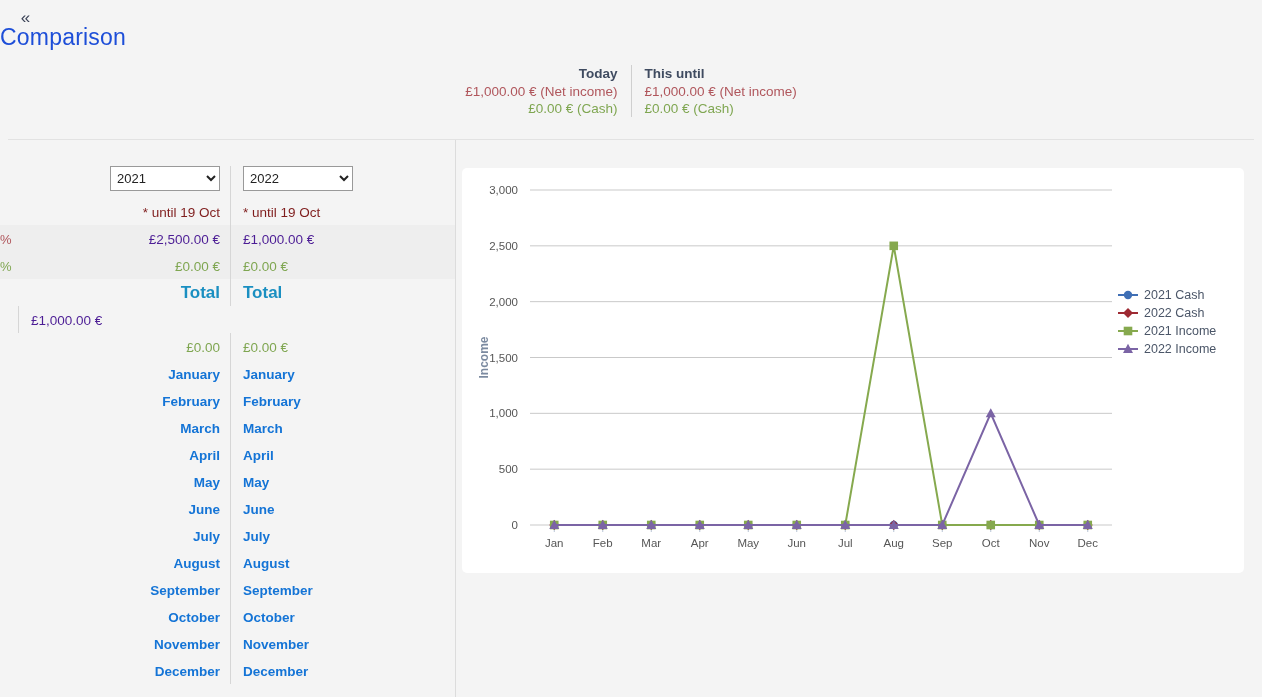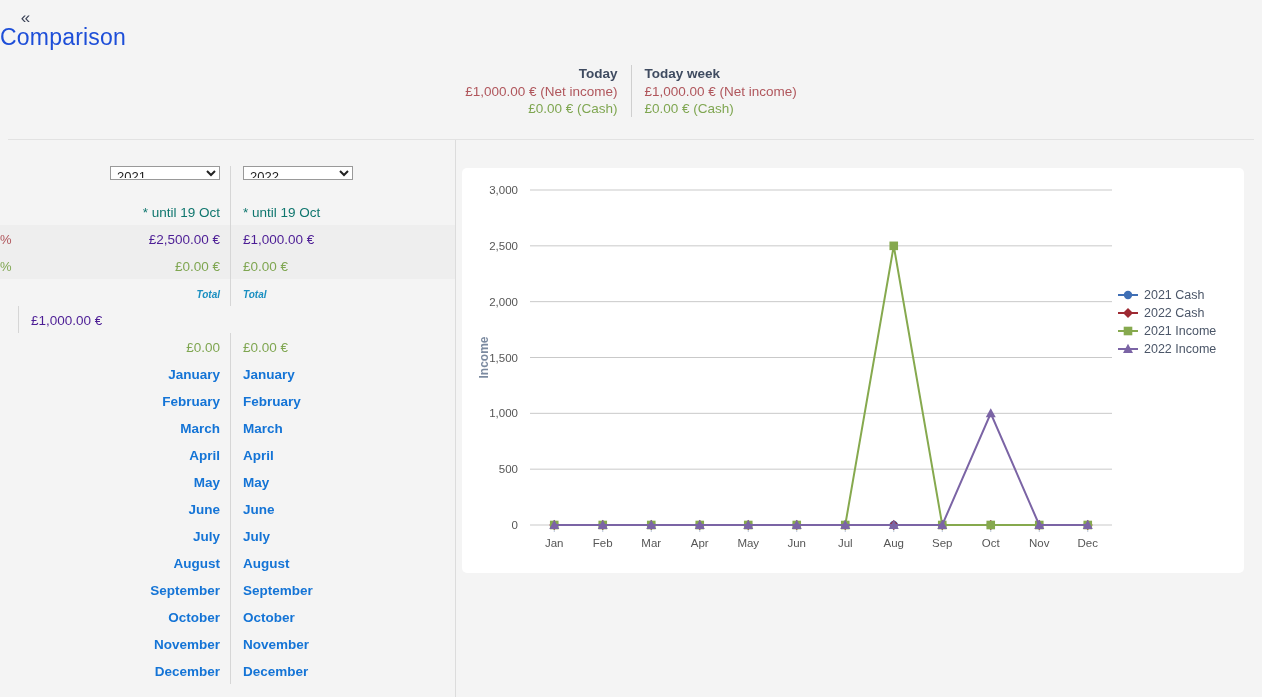--- a/index.html
+++ b/index.html
@@ -68,32 +68,32 @@
   .col-right{ flex: 1; text-align: left; padding-left: 12px; }
 
   .cmp-row.select-row .col-div { background: #d6d6d6; }
 
   .pct-red   { color: #b0565c; font-size: 13px; }
   .pct-green { color: #7fa651; font-size: 13px; }
 
   select.year-select {
     font-family: "Liberation Sans", sans-serif;
     font-size: 13px;
-    height: 14px;
+    height: 25px;
     width: 110px;
     padding: 1px 2px;
     border: 1px solid #999;
     background: #fff;
     color: #222;
   }
 
-  .until { color: #0f766e; font-size: 13.5px; }
+  .until { color: #7f1d1d; font-size: 13.5px; }
   .money-red   { color: #4c1d95; font-size: 13.5px; }
   .money-green { color: #7fa651; font-size: 13.5px; }
-  .total-lbl { color: #1a8fc1; font-size: 10px; font-weight: bold; font-style: italic; }
+  .total-lbl { color: #1a8fc1; font-size: 17px; font-weight: bold; }
   .month-link {
     color: #1474d6; font-size: 13.5px; font-weight: bold;
     text-decoration: none; cursor: pointer;
   }
 
   
   #chart-area { flex: 1; position: relative; }
   #chart-card {
     position: absolute;
     left: 6px; top: 28px;
@@ -122,21 +122,21 @@
 <div id="header">
   <div id="page-title">Comparison</div>
 
   <div id="summary">
     <div class="summary-col today">
       <div class="summary-head">Today</div>
       <div class="amt-red">£1,000.00 € (Net income)</div>
       <div class="amt-green">£0.00 € (Cash)</div>
     </div>
     <div class="summary-col week">
-      <div class="summary-head">Today week</div>
+      <div class="summary-head">This until</div>
       <div class="amt-red">£1,000.00 € (Net income)</div>
       <div class="amt-green">£0.00 € (Cash)</div>
     </div>
   </div>
 
   <div id="header-divider"></div>
 </div>
 
 <div id="content">
 

